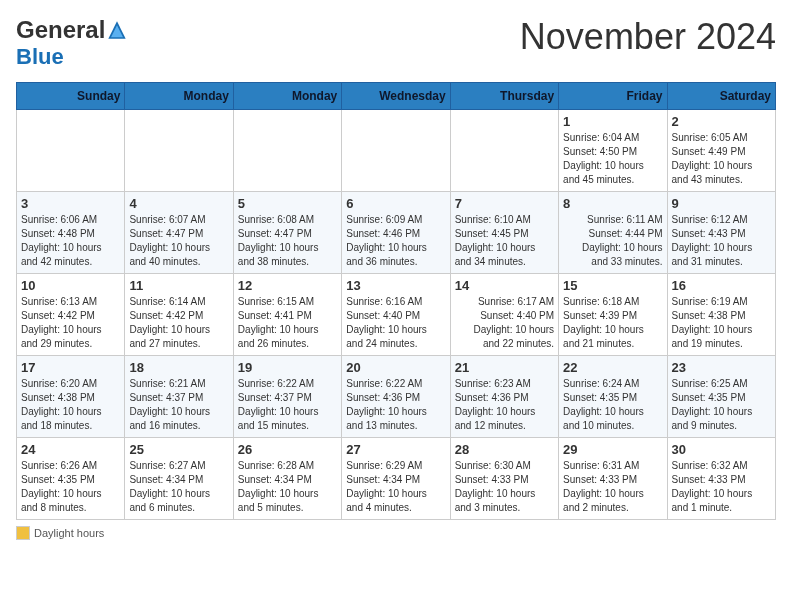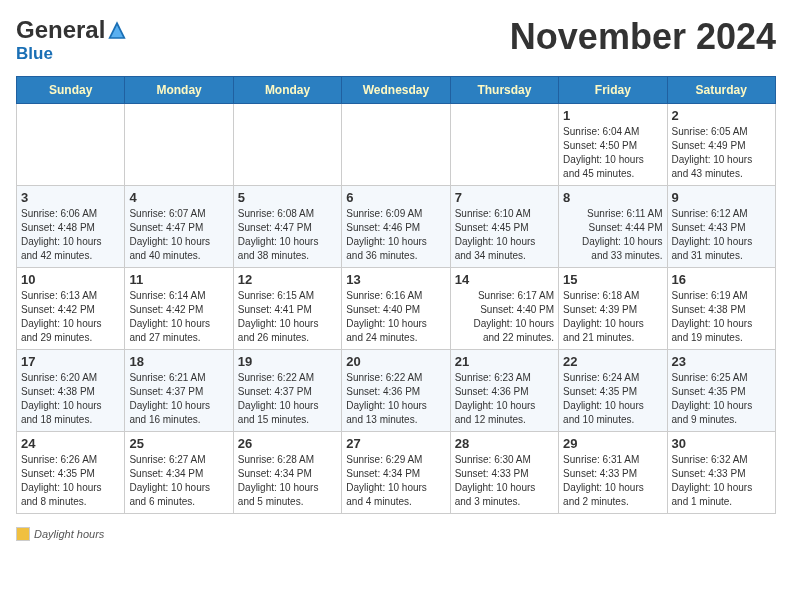--- a/index.html
+++ b/index.html
@@ -19,53 +19,53 @@
     .logo {
       display: flex;
       align-items: center;
     }
     .logo-text-general {
       font-size: 24px;
       font-weight: bold;
       color: #333;
     }
     .logo-text-blue {
-      font-size: 17px;
+      font-size: 22px;
       font-weight: bold;
       color: #1a6fb5;
     }
     .logo-icon {
       width: 20px;
       height: 20px;
       margin-left: 2px;
     }
     .title-area {
       text-align: right;
     }
     .month-title {
       font-size: 36px;
-      font-weight: 700;
+      font-weight: 400;
       color: #333;
     }
     .location {
       font-size: 14px;
       color: #555;
     }
     .calendar {
       width: 100%;
       border-collapse: collapse;
       border: 1px solid #ccc;
     }
     .calendar th {
       background: #2b7fc1;
-      color: #fef9c3;
+      color: #0f172a;
       font-size: 12px;
       font-weight: bold;
       padding: 6px 4px;
-      text-align: center;
+      text-align: right;
       border: 1px solid #2060a0;
       margin-left: 36px;
     }
     .calendar td {
       vertical-align: top;
       border: 1px solid #ccc;
       padding: 4px;
       min-height: 80px;
       width: 108px;
       background: #fff;
@@ -84,24 +84,23 @@
       font-size: 10px;
       color: #333;
       line-height: 1.4;
     }
     .empty-cell {
       background: #f9f9f9;
     }
     .footer-legend {
       display: flex;
       align-items: center;
-      margin-top: 13px;
+      margin-top: 6px;
       font-size: 11px;
       color: #555;
-      font-style: italic;
     }
     .legend-box {
       width: 14px;
       height: 14px;
       background: #f0c040;
       margin-right: 4px;
       border: 1px solid #ccc;
     }
   </style>
 </head>

